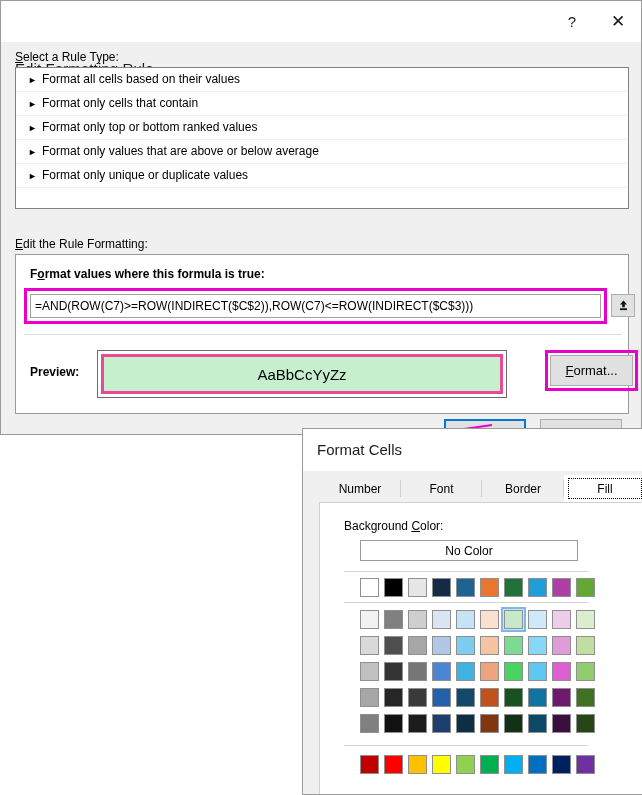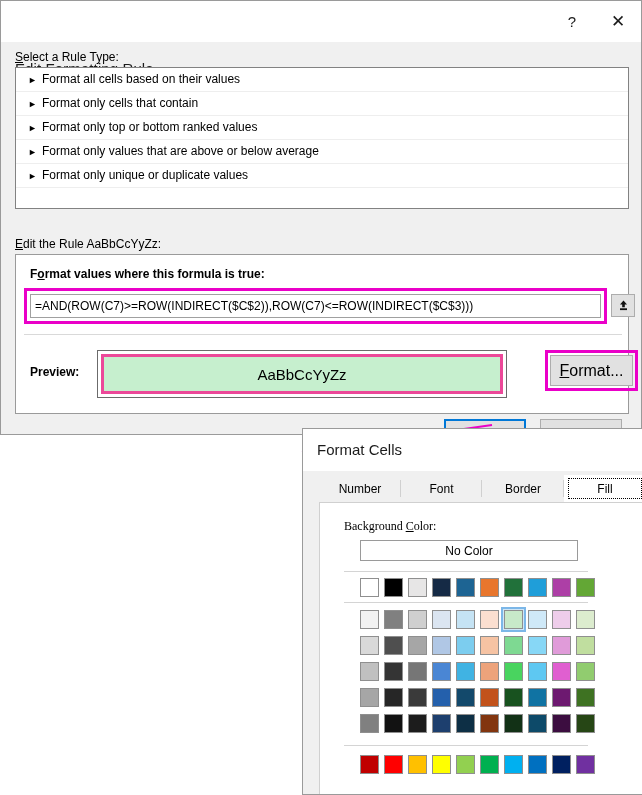--- a/index.html
+++ b/index.html
@@ -104,21 +104,21 @@
     font-size:15px;color:#000;
   }
   #format-wrap{
     position:absolute;left:529px;top:95px;width:93px;height:41px;
     border:3px solid #ea00c8;box-sizing:border-box;
   }
   #format-btn{
     position:absolute;left:2px;top:2px;right:2px;bottom:2px;
     background:#e1e1e1;border:1px solid #adadad;box-sizing:border-box;
     display:flex;align-items:center;justify-content:center;
-    font-size:16px;color:#000;
+    font-size:13px;color:#000;
   }
   
   #efr-ok{
     position:absolute;left:443px;top:418px;width:82px;height:24px;
     background:#e1e1e1;border:2px solid #0078d7;box-sizing:border-box;
   }
   #efr-cancel{
     position:absolute;left:539px;top:418px;width:82px;height:24px;
     background:#e1e1e1;border:1px solid #adadad;box-sizing:border-box;
   }
@@ -151,21 +151,21 @@
   .tab.active{background:#ffffff;}
   .tab.active .focusrect{
     position:absolute;left:4px;top:3px;right:4px;bottom:3px;
     border:1px dotted #000;box-sizing:border-box;
   }
 
   #fc-panel{
     position:absolute;left:16px;top:73px;width:345px;height:294px;
     background:#ffffff;border:1px solid #d0d0d0;box-sizing:border-box;
   }
-  #bg-label{position:absolute;left:24px;top:16px;font-size:12px;font-family:Liberation Serif, serif;}
+  #bg-label{position:absolute;left:24px;top:16px;font-size:12px;}
   #nocolor{
     position:absolute;left:40px;top:37px;width:218px;height:21px;
     background:#ffffff;border:1px solid #9a9a9a;box-sizing:border-box;
     display:flex;align-items:center;justify-content:center;font-size:12px;
   }
   .pal-rule{position:absolute;left:24px;width:244px;height:1px;background:#d4d4d4;}
   .swatch{
     position:absolute;width:19px;height:19px;
     border:1px solid #8f8f8f;box-sizing:border-box;
   }
@@ -192,21 +192,21 @@
 
   <div id="rtlist">
     <div class="rt-item"><span class="ar">►</span><span>Format all cells based on their values</span></div>
     <div class="rt-item"><span class="ar">►</span><span>Format only cells that contain</span></div>
     <div class="rt-item"><span class="ar">►</span><span>Format only top or bottom ranked values</span></div>
     <div class="rt-item"><span class="ar">►</span><span>Format only values that are above or below average</span></div>
     <div class="rt-item"><span class="ar">►</span><span>Format only unique or duplicate values</span></div>
   </div>
 
   <div class="lbl" id="rd-label">
-    <u>E</u><span>dit the Rule AaBbCcYyZz:</span>
+    <u>E</u><span>dit the Rule Formatting:</span>
   </div>
 
   <div id="rdbox">
     <div id="fv-label">
       F<u>o</u><span>rmat values where this formula is true:</span>
     </div>
 
     <div id="formula-wrap">
       <input id="formula-input" type="text" value="=AND(ROW(C7)&gt;=ROW(INDIRECT($C$2)),ROW(C7)&lt;=ROW(INDIRECT($C$3)))" style="">
     </div>

